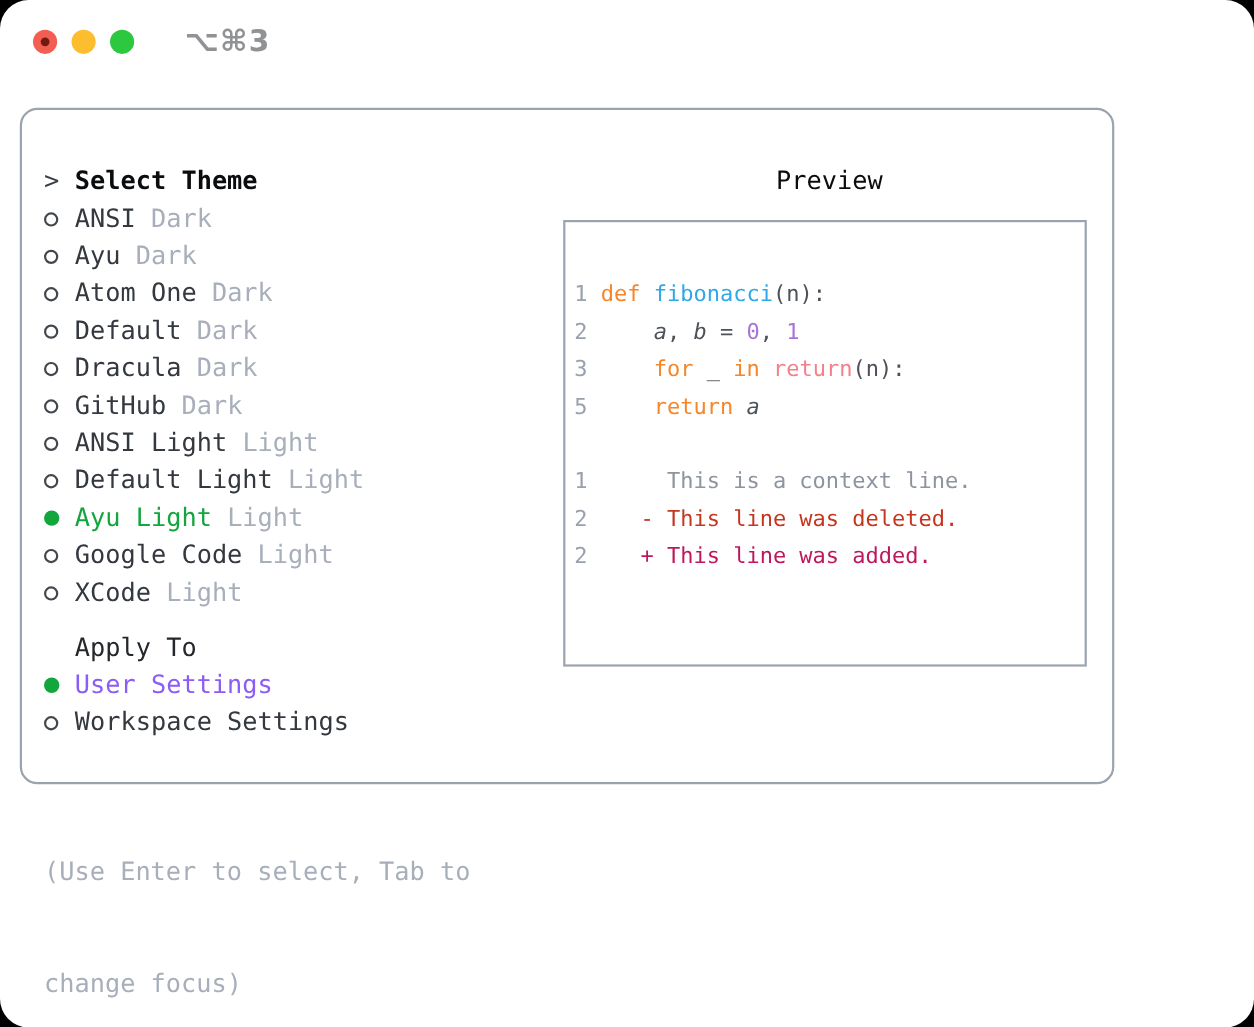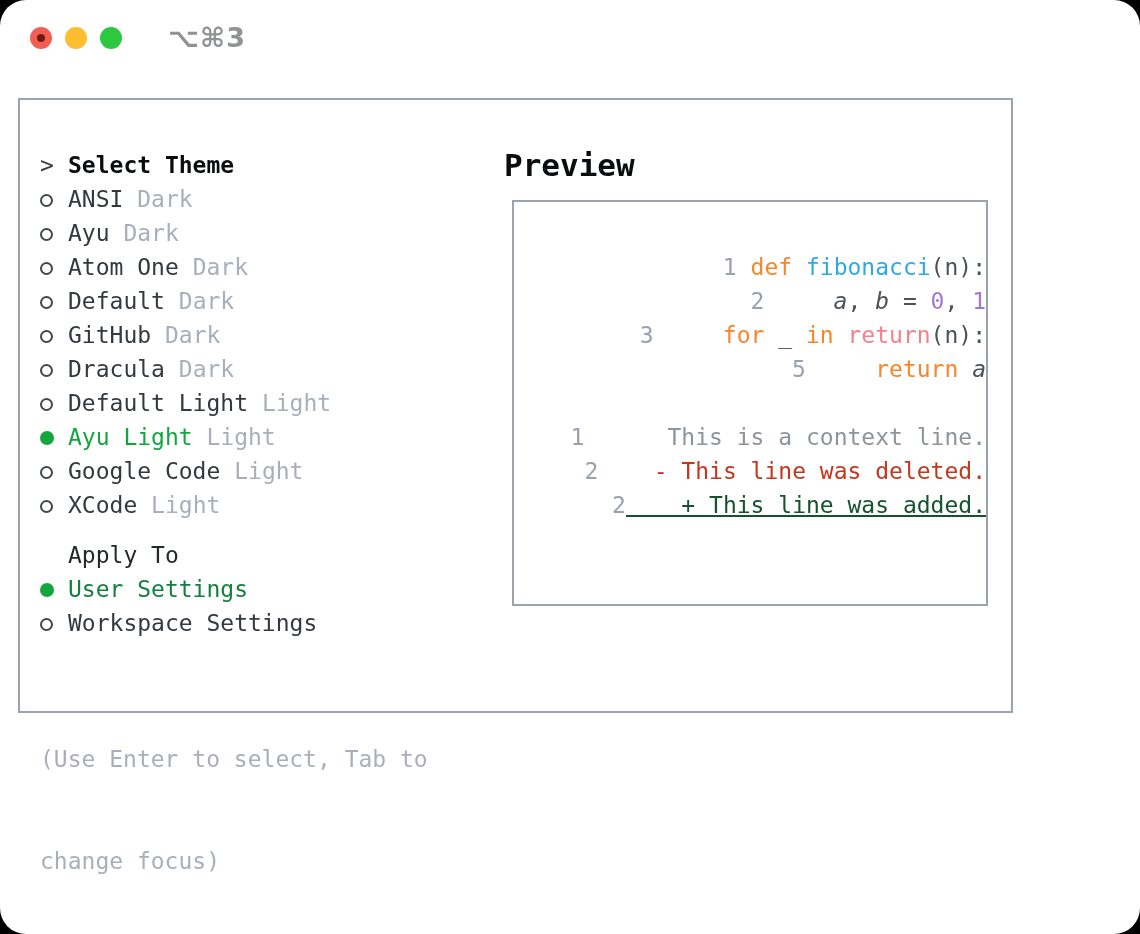--- a/index.html
+++ b/index.html
@@ -9,53 +9,53 @@
   
   .titlebar{position:absolute;top:0;left:0;right:0;height:98px;}
   .light{position:absolute;top:27px;width:22px;height:22px;border-radius:50%;display:inline-block;}
   .light.red{left:30px;background:#f25e52;}
   .light.red .dot{position:absolute;left:7px;top:7px;width:8px;height:8px;border-radius:50%;background:#6e1b12;}
   .light.yellow{left:65px;background:#fcbd2f;}
   .light.green{left:100px;background:#2bc840;}
   .window-title{position:absolute;left:168px;top:22px;font-size:27px;font-weight:bold;color:#909296;letter-spacing:1px;font-family:"DejaVu Sans","DejaVu Sans Mono",sans-serif;}
 
   
-  .panel{position:absolute;left:18px;top:98px;width:995px;height:615px;box-sizing:border-box;border:2px solid #9aa3ae;border-radius:0;background:#fff;}
+  .panel{position:absolute;left:18px;top:98px;width:995px;height:615px;box-sizing:border-box;border:2px solid #9aa3ae;border-radius:16px;background:#fff;}
 
   
   .left-col{position:absolute;left:20px;top:48px;width:460px;}
   .row{height:34px;line-height:34px;font-size:23px;white-space:pre;color:#34383f;}
   .marker{display:inline-block;width:28px;vertical-align:baseline;}
   .radio{display:inline-block;width:13px;height:13px;border:2px solid #42474d;border-radius:50%;box-sizing:border-box;}
   .radio.filled{width:14px;height:14px;border:none;background:#13a63d;}
   .heading-row{font-weight:bold;color:#0a0c0e;}
   .heading-row .prefix{font-weight:normal;color:#3a3f46;display:inline-block;width:28px;}
   .theme-label{color:#34383f;}
   .theme-tag{color:#a8afbb;}
   .row.selected .theme-label{color:#13a63d;}
   .apply-heading{margin-top:16px;color:#24282d;}
   .apply-heading .label{margin-left:28px;}
-  .row.selected .opt-label{color:#15803d;}
+  .row.selected .opt-label{color:#8b5cf6;}
   .hint{margin-top:34px;color:#a8afbb;font-size:23px;line-height:34px;white-space:pre;}
 
   
   .right-col{position:absolute;left:484px;top:48px;width:500px;}
-  .preview-heading{height:34px;line-height:34px;font-size:31px;font-weight:bold;color:#0a0c0e;}
+  .preview-heading{height:34px;line-height:34px;font-size:23px;font-weight:normal;color:#0a0c0e;text-align:center;}
   .preview-box{margin-left:8px;margin-top:18px;width:476px;height:406px;box-sizing:border-box;border:2px solid #9aa3ae;background:#fff;padding:48px 0 0 8px;overflow:hidden;}
-  .code-line{height:34px;line-height:34px;font-size:23px;white-space:pre;text-align:right;}
+  .code-line{height:34px;line-height:34px;font-size:20px;white-space:pre;}
   .ln{color:#99a1ad;}
   .s-fg{color:#4d5258;}
   .s-kw{color:#f5862a;}
   .s-fn{color:#2ea8e6;}
   .s-num{color:#a676d6;}
   .s-bi{color:#f4808a;}
   .s-var{color:#4d5258;font-style:italic;}
   .s-ctx{color:#8d949e;}
   .s-del{color:#c5361f;}
-  .s-add{color:#14532d;text-decoration:underline;}
+  .s-add{color:#be185d;}
 </style>
 </head>
 <body>
 
 <div class="window">
   <div class="titlebar">
     <span class="light red">
         <span class="dot"></span>
       </span>
     <span class="light yellow"></span>
@@ -66,22 +66,23 @@
   <div class="panel">
 
     <div class="left-col">
       <div class="row heading-row"><span class="prefix">&gt;</span><span>Select Theme</span></div>
 
       <div id="theme-list">
           <div class="row"><span class="marker"><span class="radio"></span></span><span class="theme-label">ANSI</span> <span class="theme-tag">Dark</span></div>
           <div class="row"><span class="marker"><span class="radio"></span></span><span class="theme-label">Ayu</span> <span class="theme-tag">Dark</span></div>
           <div class="row"><span class="marker"><span class="radio"></span></span><span class="theme-label">Atom One</span> <span class="theme-tag">Dark</span></div>
           <div class="row"><span class="marker"><span class="radio"></span></span><span class="theme-label">Default</span> <span class="theme-tag">Dark</span></div>
+          <div class="row"><span class="marker"><span class="radio"></span></span><span class="theme-label">Dracula</span> <span class="theme-tag">Dark</span></div>
           <div class="row"><span class="marker"><span class="radio"></span></span><span class="theme-label">GitHub</span> <span class="theme-tag">Dark</span></div>
-          <div class="row"><span class="marker"><span class="radio"></span></span><span class="theme-label">Dracula</span> <span class="theme-tag">Dark</span></div>
+          <div class="row"><span class="marker"><span class="radio"></span></span><span class="theme-label">ANSI Light</span> <span class="theme-tag">Light</span></div>
           <div class="row"><span class="marker"><span class="radio"></span></span><span class="theme-label">Default Light</span> <span class="theme-tag">Light</span></div>
           <div class="row selected"><span class="marker"><span class="radio filled"></span></span><span class="theme-label">Ayu Light</span> <span class="theme-tag">Light</span></div>
           <div class="row"><span class="marker"><span class="radio"></span></span><span class="theme-label">Google Code</span> <span class="theme-tag">Light</span></div>
           <div class="row"><span class="marker"><span class="radio"></span></span><span class="theme-label">XCode</span> <span class="theme-tag">Light</span></div>
         </div>
 
       <div class="row apply-heading"><span class="label">Apply To</span></div>
 
       <div id="apply-list">
           <div class="row selected"><span class="marker"><span class="radio filled"></span></span><span class="opt-label">User Settings</span></div>

